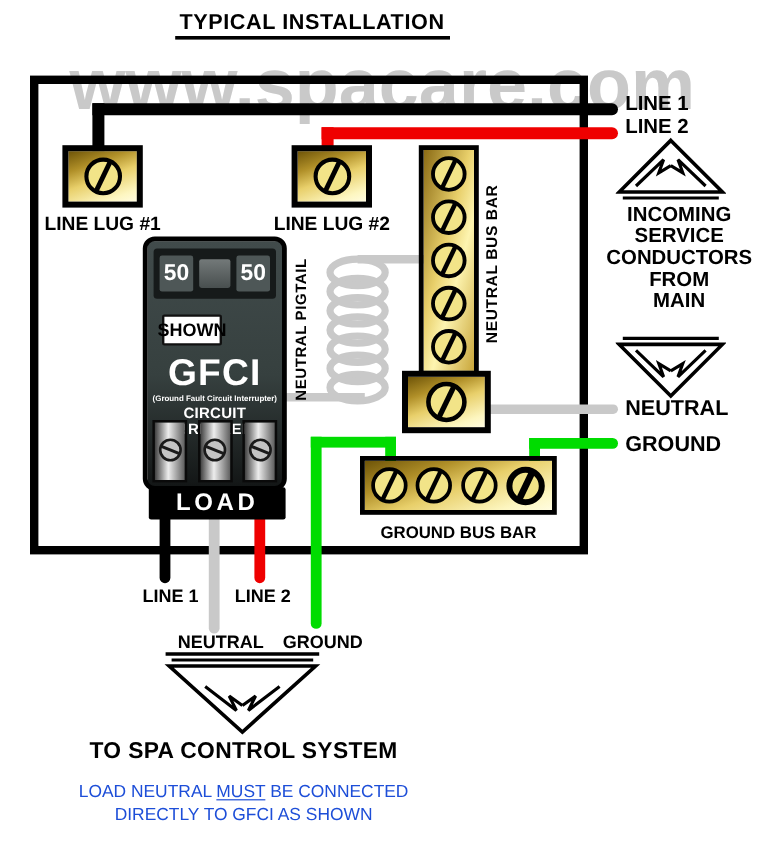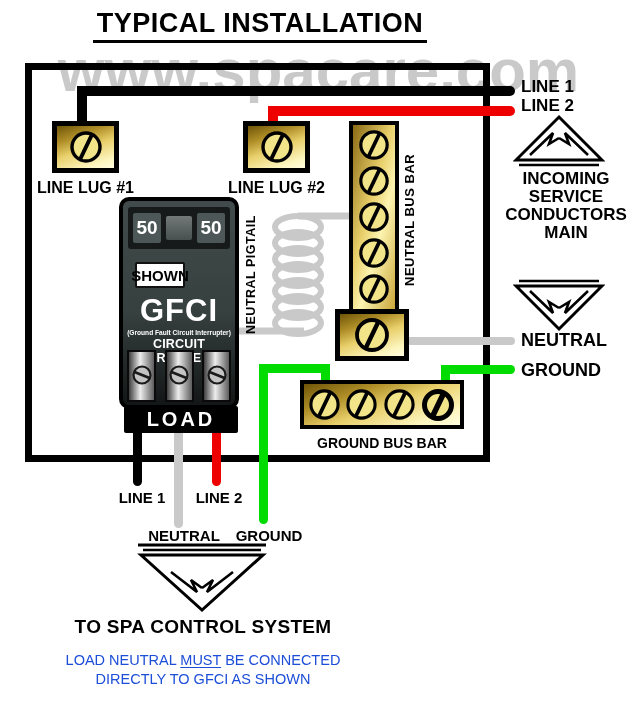--- a/index.html
+++ b/index.html
@@ -3,21 +3,21 @@
 <meta charset="utf-8">
 <style>
   * { margin:0; padding:0; box-sizing:border-box; }
   body { background:#fff; font-family:"Liberation Sans", sans-serif; }
   .stage { position:relative; width:637px; height:712px; background:#fff; overflow:hidden; color:#000; }
 
   .watermark { position:absolute; left:0; top:36px; width:637px; text-align:center;
     font-size:60px; font-weight:bold; color:#c9c9c9; white-space:nowrap; z-index:1; letter-spacing:0px; }
 
   .title-wrap { position:absolute; left:40px; top:8px; width:440px; text-align:center; z-index:6; }
-  .title-wrap span { display:inline-block; font-size:27px; font-weight:bold; letter-spacing:0.5px;
+  .title-wrap span { display:inline-block; font-size:18px; font-weight:bold; letter-spacing:0.5px;
     border-bottom:3px solid #000; padding:0 4px 1px 4px; }
 
   .panel { position:absolute; left:25px; top:63px; width:465px; height:399px;
     border:7px solid #000; z-index:2; }
 
   .wire { position:absolute; z-index:3; }
   .cap-r { border-radius:0 5px 5px 0; }
   .cap-b { border-radius:0 0 5px 5px; }
 
   .gold { background:linear-gradient(160deg,#6e5408 0%,#b08f28 28%,#e8cf6a 52%,#fdf6c0 84%,#fffce0 100%); }
@@ -208,20 +208,21 @@
 
   <div class="lbl ctr" style="left:300px;top:435px;width:164px;font-size:14px;">GROUND BUS BAR</div>
 
   <div class="lbl" style="left:521px;top:77px;font-size:17px;">LINE 1</div>
   <div class="lbl" style="left:521px;top:96px;font-size:17px;">LINE 2</div>
 
   <div class="lbl ctr" style="left:497px;top:170px;width:138px;font-size:17px;line-height:18px;">
     <div>INCOMING</div>
     <div>SERVICE</div>
     <div>CONDUCTORS</div>
+    <div>FROM</div>
     <div>MAIN</div>
   </div>
 
   <div class="lbl" style="left:521px;top:330px;font-size:18px;">NEUTRAL</div>
   <div class="lbl" style="left:521px;top:360px;font-size:18px;">GROUND</div>
 
   <div class="arrow" style="left:513px;top:114px;">
     <svg width="92" height="54" viewBox="0 0 92 54">
       <path d="M46,3 L89,46 H3 Z" fill="#fff" stroke="#000" stroke-width="3" stroke-linejoin="miter"></path>
       <line x1="6" y1="51" x2="86" y2="51" stroke="#000" stroke-width="2.6"></line>

